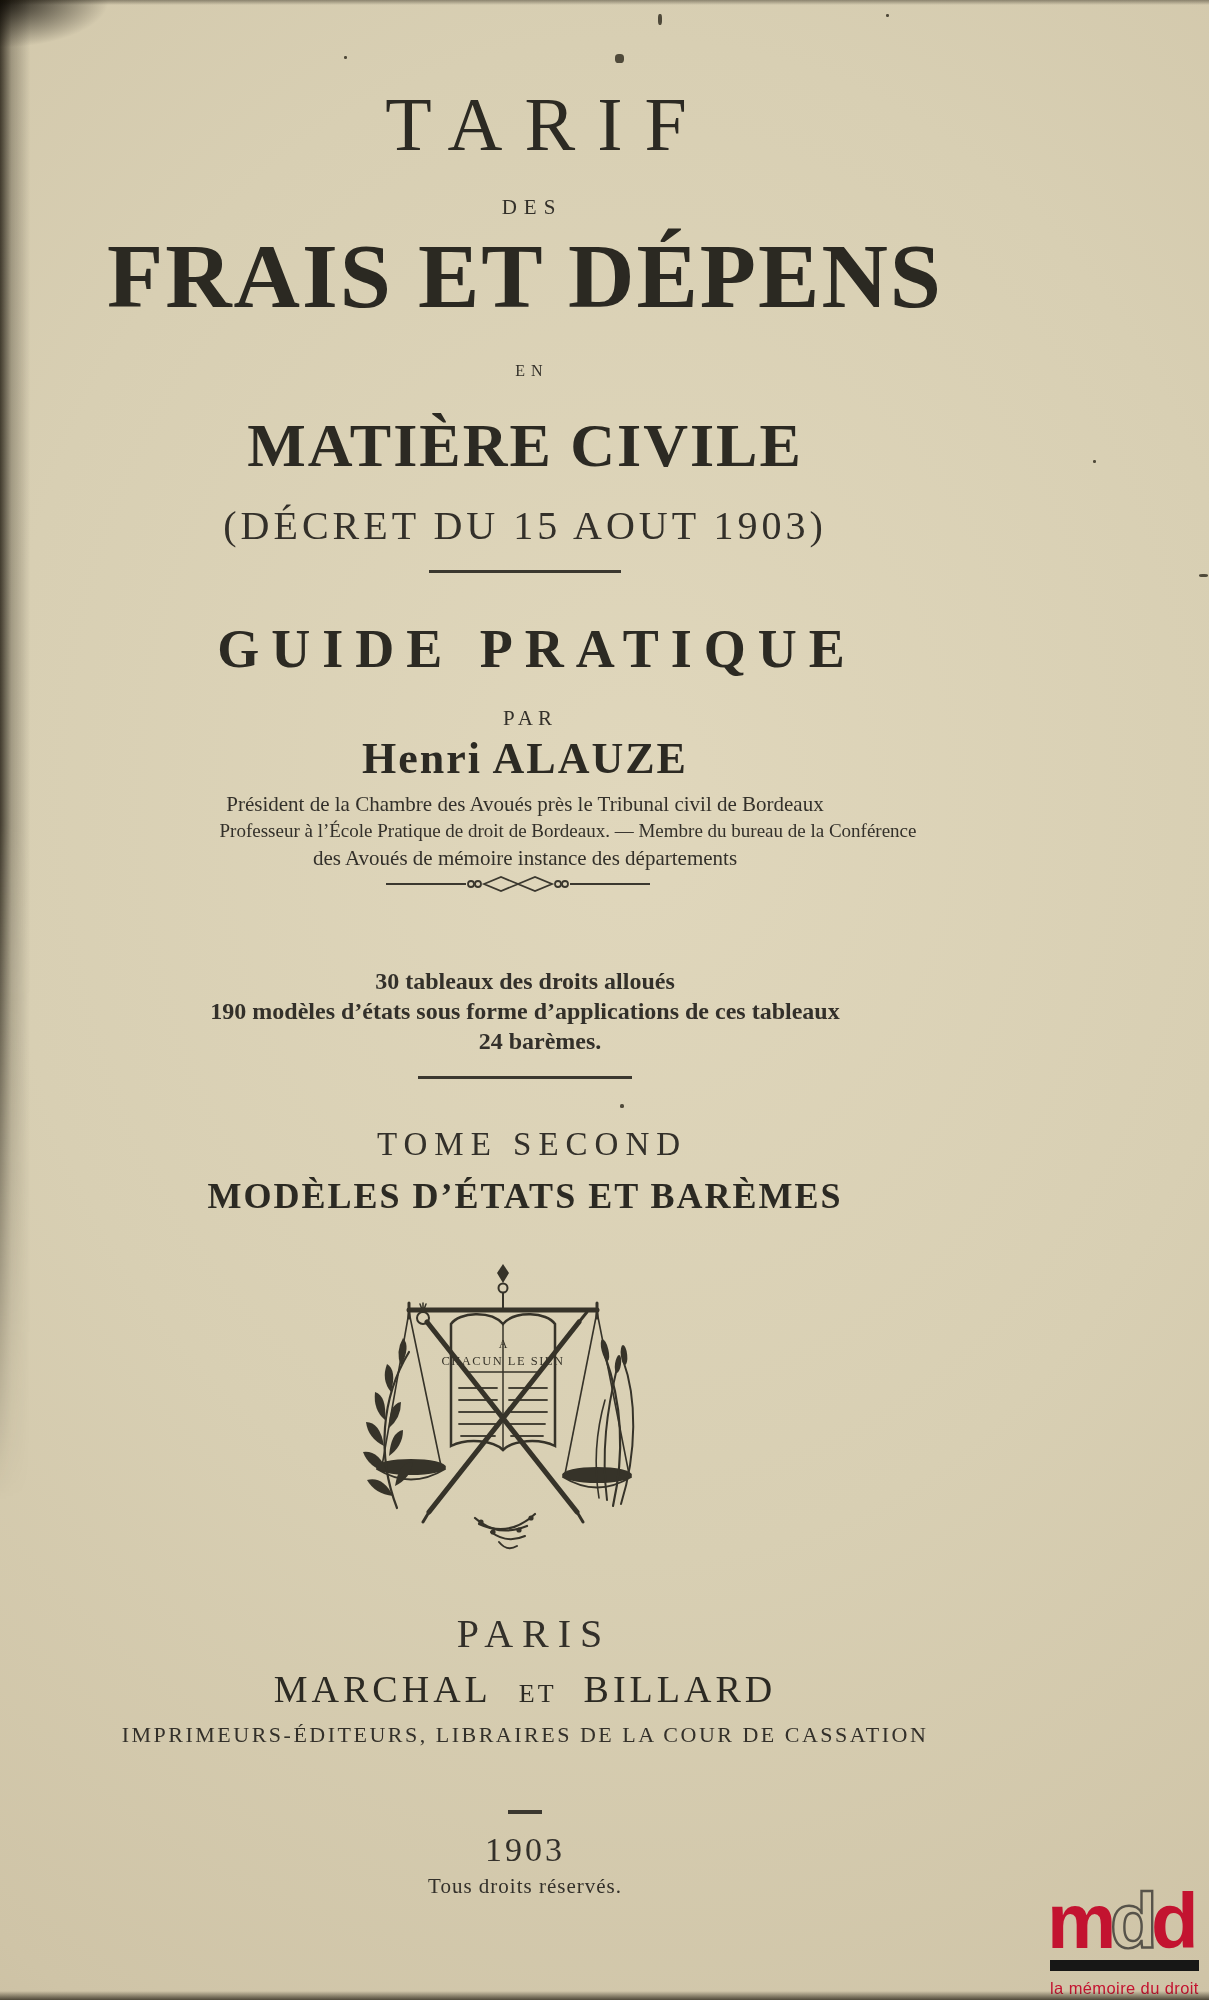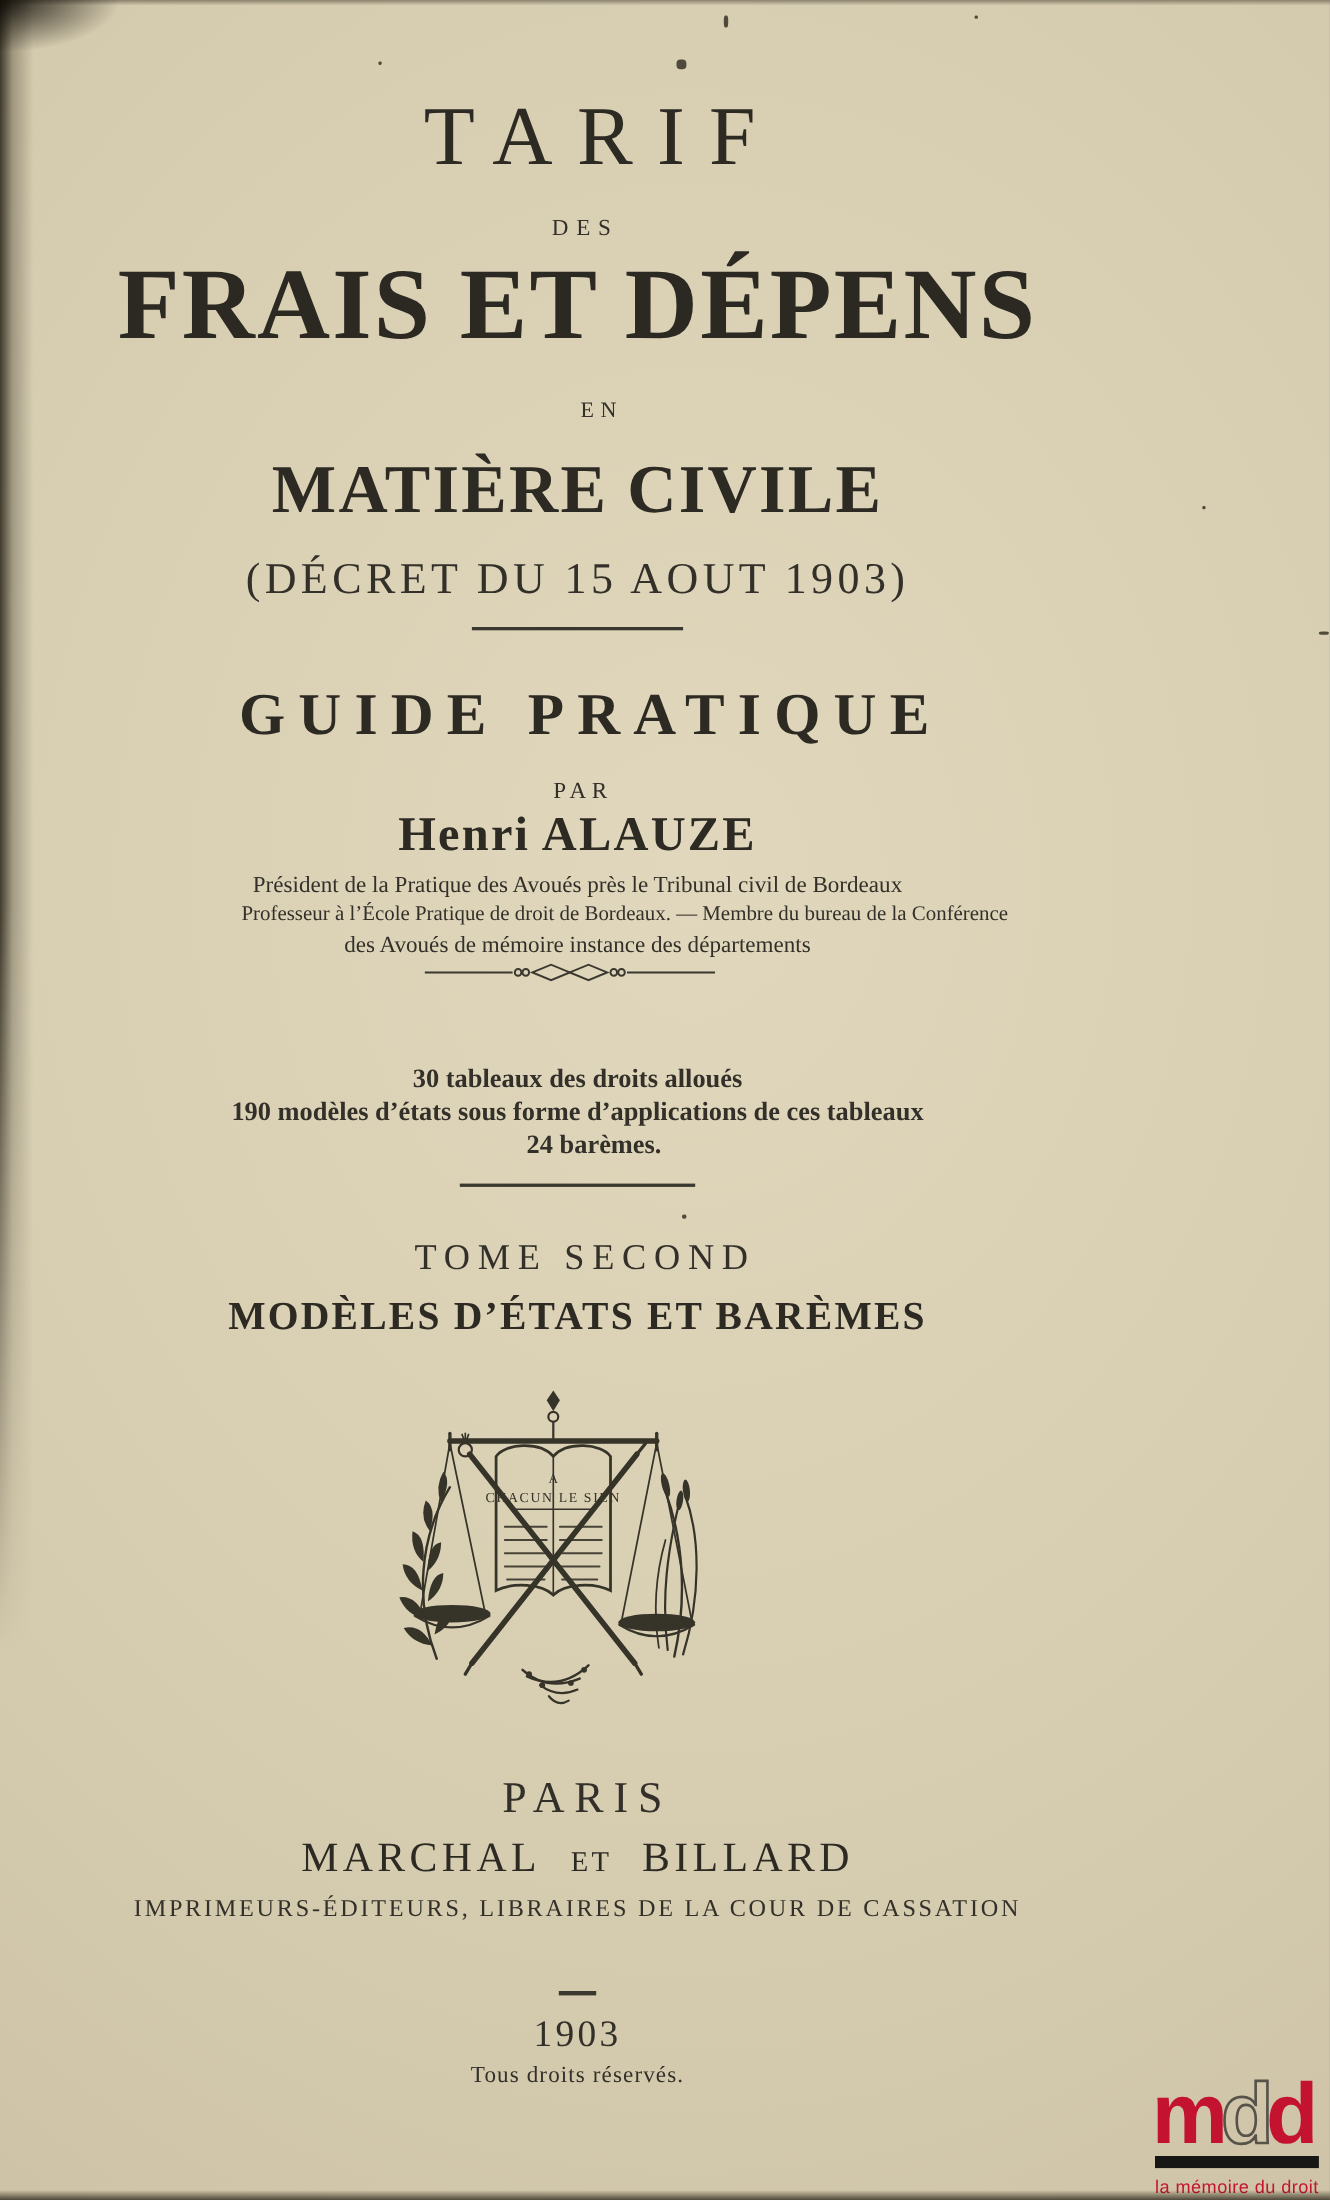--- a/index.html
+++ b/index.html
@@ -23,21 +23,21 @@
     background:linear-gradient(0deg, rgba(25,20,10,.7), rgba(25,20,10,0));}
   .speck{position:absolute;background:rgba(45,40,28,.8);border-radius:40%;}
 
   
   .content{position:absolute;left:0;top:0;width:1050px;height:2000px;}
   .line{position:absolute;left:0;width:100%;text-align:center;white-space:nowrap;line-height:1;}
 
   .t-main   {top:86px;  font-size:76px;letter-spacing:22px;padding-left:22px;color:#2c2a23;}
   .t-conn1  {top:197px; font-size:21px;letter-spacing:7px;padding-left:7px;}
   .t-big    {top:230px; font-size:92px;font-weight:bold;letter-spacing:2px;color:#2b2922;}
-  .t-conn2  {top:363px; font-size:20px;letter-spacing:6px;padding-left:22px;}
+  .t-conn2  {top:363px; font-size:16px;letter-spacing:6px;padding-left:7px;}
   .t-mat    {top:414px; font-size:62px;font-weight:bold;letter-spacing:2px;color:#2c2a23;}
   .t-decree {top:506px; font-size:40px;letter-spacing:4px;}
   .rule1    {position:absolute;top:570px;left:50%;transform:translateX(-50%);width:192px;height:3px;background:#3b382f;}
   .t-guide  {top:622px; font-size:54px;font-weight:bold;letter-spacing:12px;padding-left:12px;color:#2c2a23;}
   .t-par    {top:708px; font-size:21px;letter-spacing:5px;padding-left:5px;}
   .t-author {top:737px; font-size:44px;font-weight:bold;letter-spacing:2px;color:#2c2a23;}
   .t-aff0   {top:794px; font-size:21px;}
   .t-aff1   {top:821px; font-size:19px;margin-left:43px;}
   .t-aff2   {top:848px; font-size:21px;}
   .ornament {position:absolute;top:874px;left:50%;transform:translateX(-50%);margin-left:-7px;}
@@ -74,21 +74,21 @@
     <div class="line t-big">FRAIS ET DÉPENS</div>
     <div class="line t-conn2">EN</div>
     <div class="line t-mat">MATIÈRE CIVILE</div>
     <div class="line t-decree">(DÉCRET DU 15 AOUT 1903)</div>
 
     <div class="rule1"></div>
 
     <div class="line t-guide">GUIDE PRATIQUE</div>
     <div class="line t-par">PAR</div>
     <div class="line t-author">Henri ALAUZE</div>
-    <div class="line t-aff0">Président de la Pratique des Avoués près le Tribunal civil de Bordeaux</div>
+    <div class="line t-aff0">Président de la Chambre des Avoués près le Tribunal civil de Bordeaux</div>
     <div class="line t-aff1">Professeur à l’École Pratique de droit de Bordeaux. — Membre du bureau de la Conférence</div>
     <div class="line t-aff2">des Avoués de mémoire instance des départements</div>
 
     <svg class="ornament" width="264" height="20" viewBox="0 0 264 20">
       <g stroke="#3b382f" fill="none" stroke-width="1.8">
         <line x1="0" y1="10" x2="80" y2="10"></line>
         <line x1="184" y1="10" x2="264" y2="10"></line>
         <circle cx="85" cy="10" r="3"></circle>
         <circle cx="92" cy="10" r="3"></circle>
         <path d="M98,10 L115,3 L132,10 L115,17 Z"></path>

